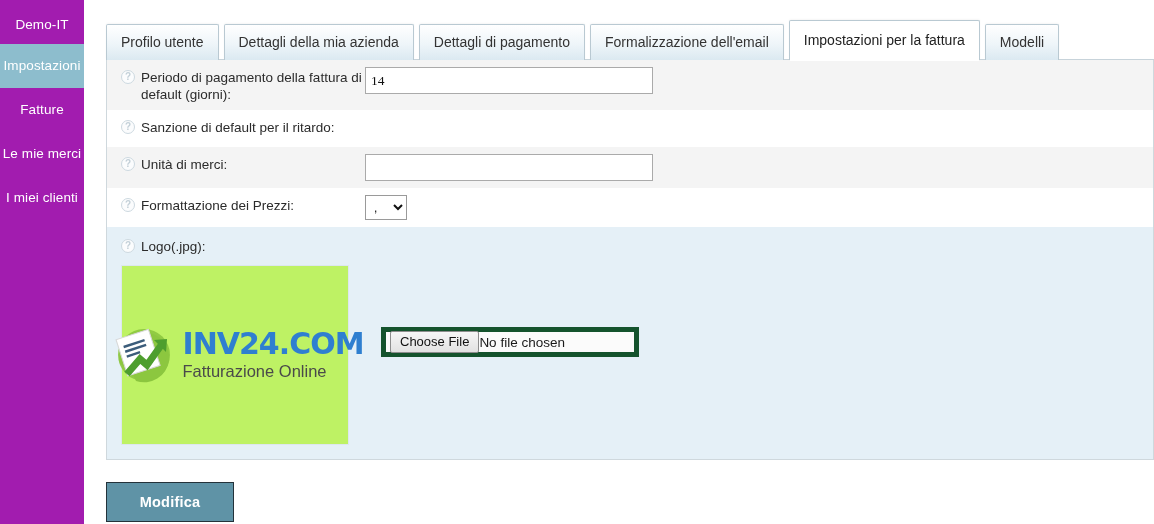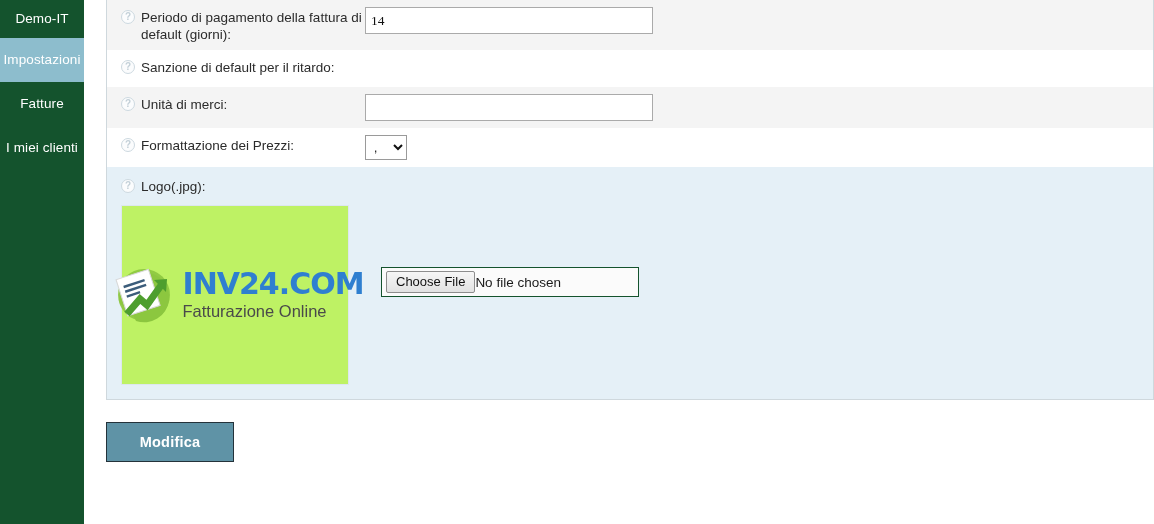--- a/index.html
+++ b/index.html
@@ -14,23 +14,23 @@
     position: relative;
     width: 1154px; height: 524px;
     display: flex;
     background: #ffffff;
   }
 
   
   #sidebar {
     width: 84px;
     flex: 0 0 84px;
-    background: #14532d;
-    position: relative;
-    padding-top: 0;
+    background: #a21caf;
+    position: relative;
+    padding-top: 6px;
   }
   .side-item {
     height: 44px;
     line-height: 44px;
     text-align: center;
     color: #ffffff;
     font-size: 13.5px;
     white-space: nowrap;
     cursor: pointer;
     letter-spacing: .1px;
@@ -218,21 +218,21 @@
     color: #4a4a4a;
     line-height: 20px;
     margin-top: 2px;
     text-align: left;
   }
   .file-wrap {
     margin-left: 32px;
     margin-top: 62px;
     width: 258px;
     height: 30px;
-    border: 1px solid #14532d;
+    border: 5px solid #14532d;
     background: #fbfbfb;
     display: flex;
     align-items: center;
     padding: 0 4px;
   }
   .file-btn {
     font-family: "Liberation Sans", sans-serif;
     font-size: 13px;
     padding: 2px 9px;
     border: 1px solid #8d8d8d;
@@ -264,26 +264,35 @@
 </style>
 </head>
 <body>
 
 <div id="app">
 
   <nav id="sidebar">
     <div class="side-item brand">Demo-IT</div>
     <div class="side-item active">Impostazioni</div>
     <div class="side-item">Fatture</div>
+    <div class="side-item">Le mie merci</div>
     <div class="side-item">I miei clienti</div>
   </nav>
   <div id="sidebar-shadow"></div>
 
   <main id="main">
 
+    <div id="tabstrip">
+      <div class="tab">Profilo utente</div>
+      <div class="tab">Dettagli della mia azienda</div>
+      <div class="tab">Dettagli di pagamento</div>
+      <div class="tab">Formalizzazione dell'email</div>
+      <div class="tab active">Impostazioni per la fattura</div>
+      <div class="tab">Modelli</div>
+    </div>
 
     <section id="panel">
 
       <div class="row shade">
         <div class="lbl">
           <span class="help">?</span>
           <span class="txt">Periodo di pagamento della fattura di default (giorni):</span>
         </div>
         <div class="fld">
           <input class="txtbox" type="text" value="14" style="">

